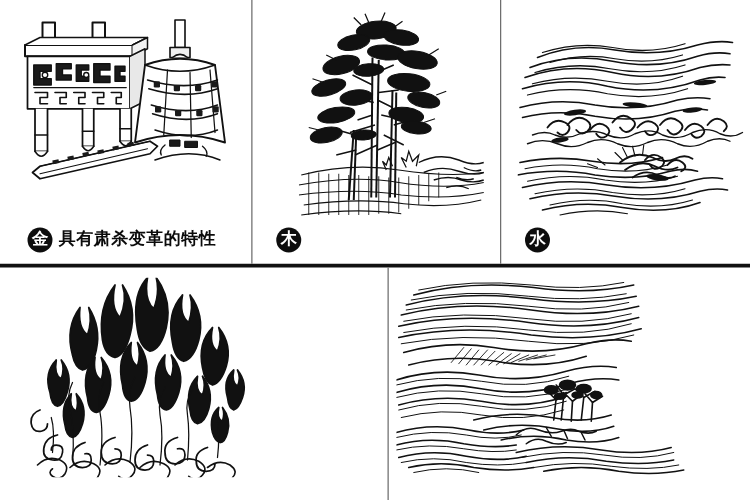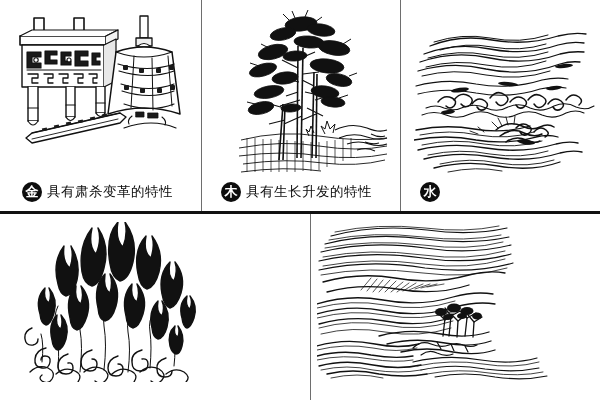--- a/index.html
+++ b/index.html
@@ -63,21 +63,21 @@
     font-size: 13px;
     line-height: 20px;
     text-align: center;
     font-weight: bold;
     font-family: "DejaVu Sans", "Liberation Sans", sans-serif;
   }
   .caption-text {
     font-size: 13.5px;
     line-height: 18px;
     color: #0b0b0b;
-    font-weight: normal;
+    font-weight: bold;
     letter-spacing: 0.5px;
     font-family: "DejaVu Sans", "Liberation Sans", sans-serif;
     white-space: pre-line;
   }
   svg { display: block; }
 </style>
 </head>
 <body>
 
 <div id="page">
@@ -239,21 +239,20 @@
           <g fill="none" stroke-width="1">
             <path d="M86 126 l-4 -8 l4 3 l2 -8 l3 8 l5 -5 l-2 9"></path>
             <path d="M70 128 l-3 -7 l3 3 l2 -6 l3 7"></path>
           </g>
         </g>
       </svg>
     </div>
 
     <div class="caption" style="left:20px; top:182px;">
       <div class="badge">木</div>
-      <div class="caption-text">具有生长升发的特性</div>
     </div>
   </div>
 
   <div class="panel" style="left:400px; top:0; width:200px; height:211px;">
     <div class="art" style="left:14px; top:30px; width:186px; height:145px;">
       <svg width="186" height="145" viewBox="0 0 186 145">
         <g fill="none" stroke="#111" stroke-linecap="round">
 
           <g stroke-width="1.3">
             <path d="M16 16 q30 -12 62 -6 q34 6 66 -4 q16 -4 28 -2"></path>

